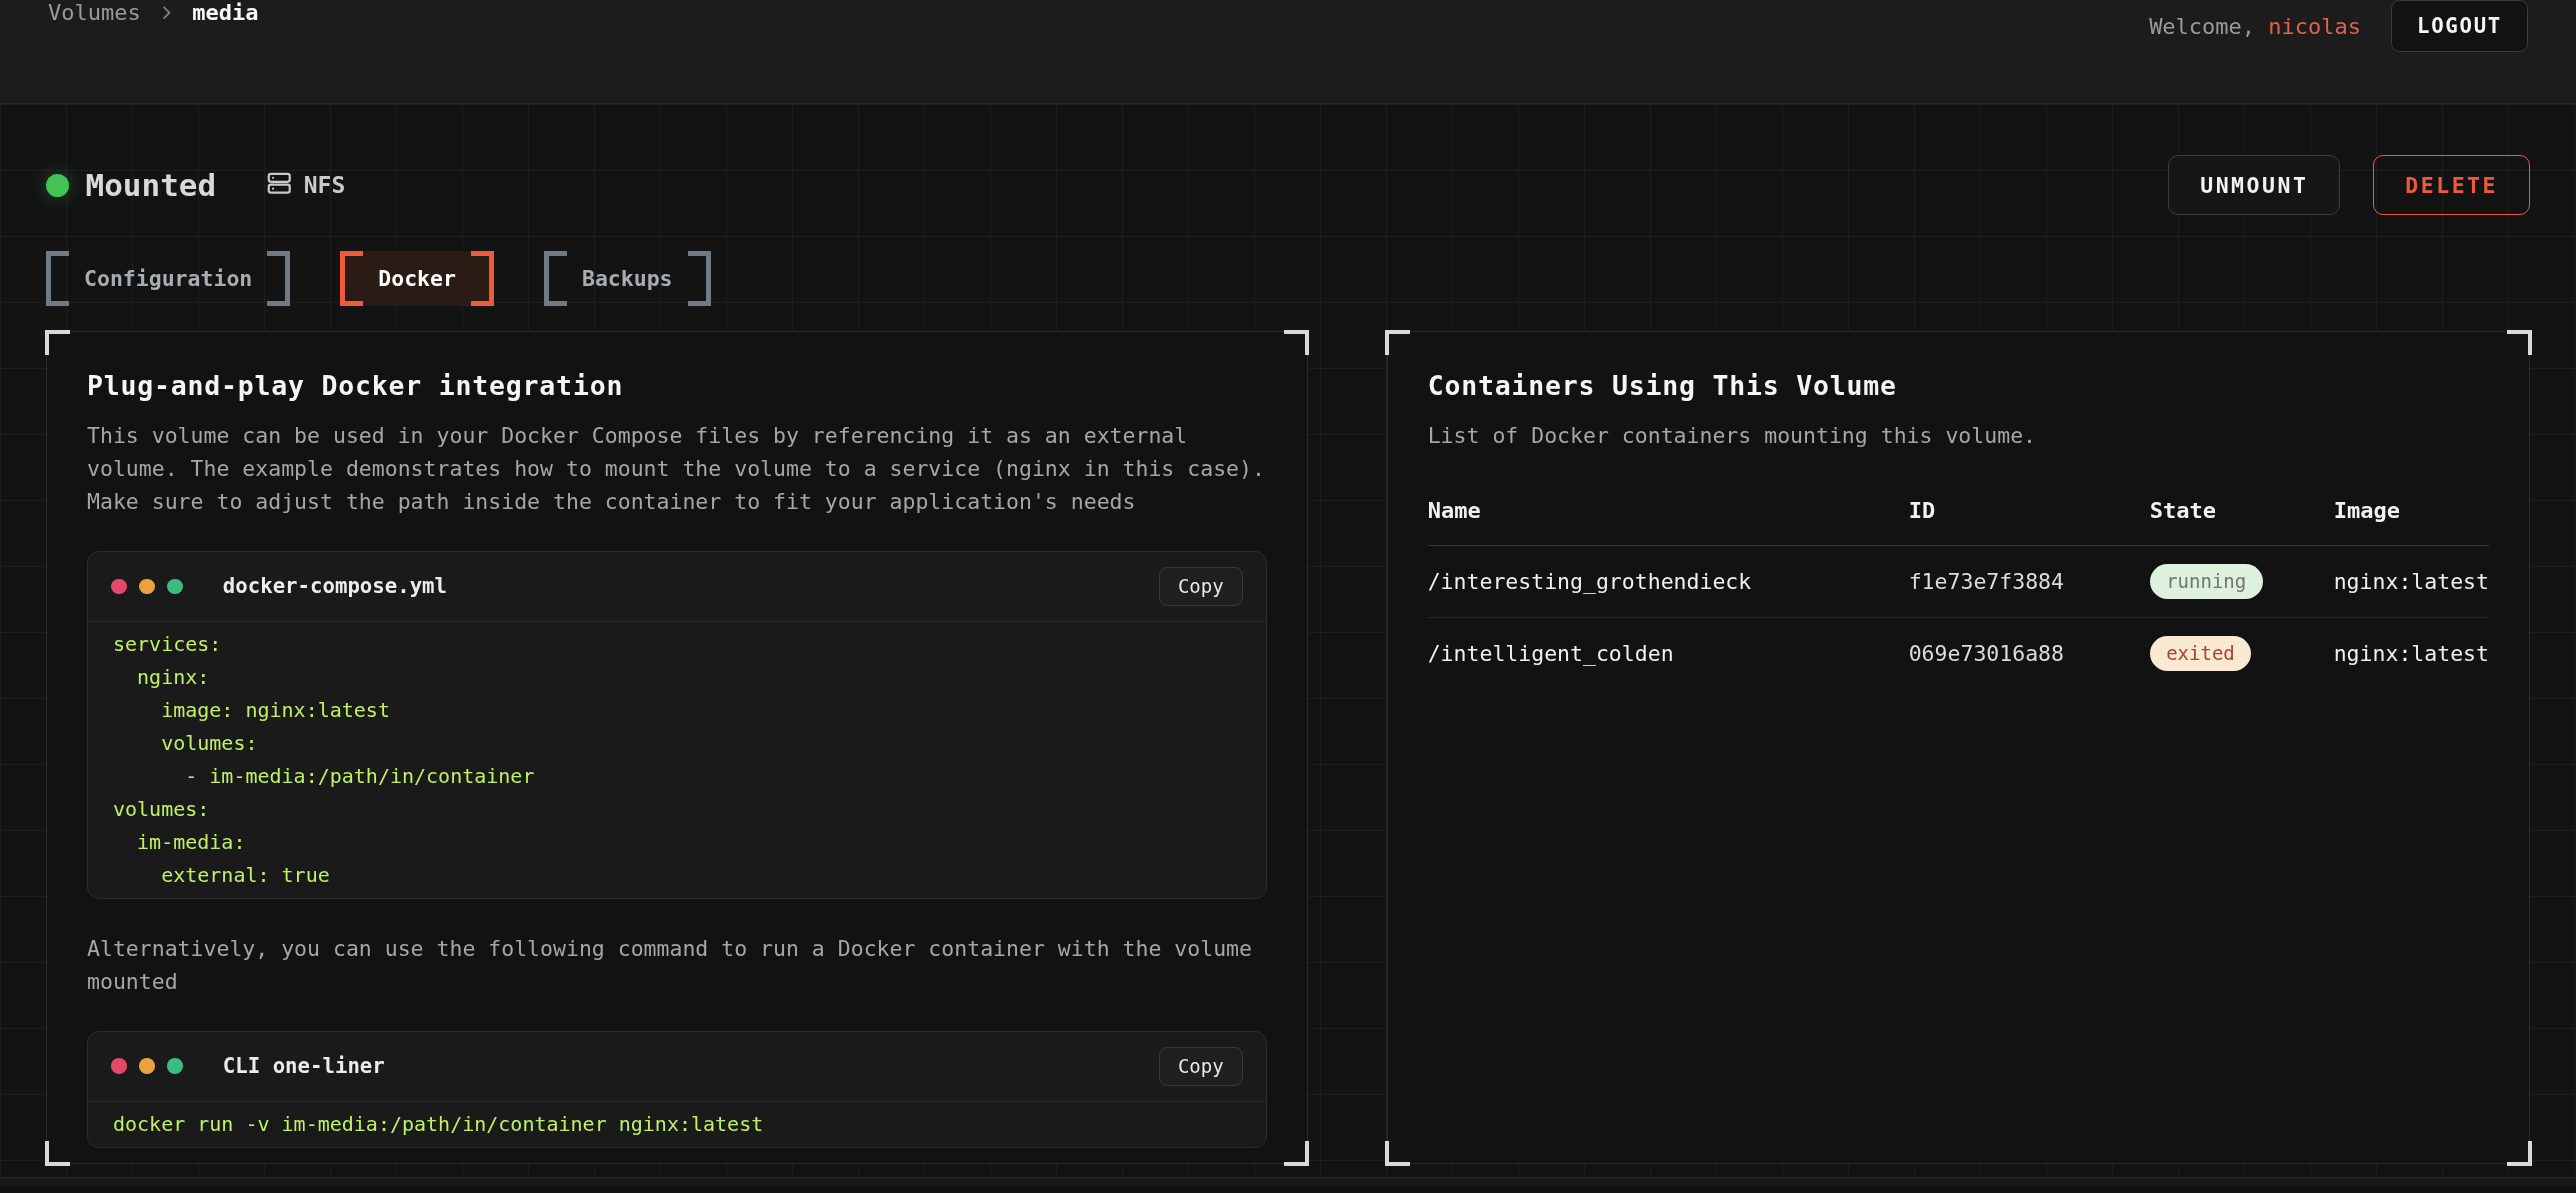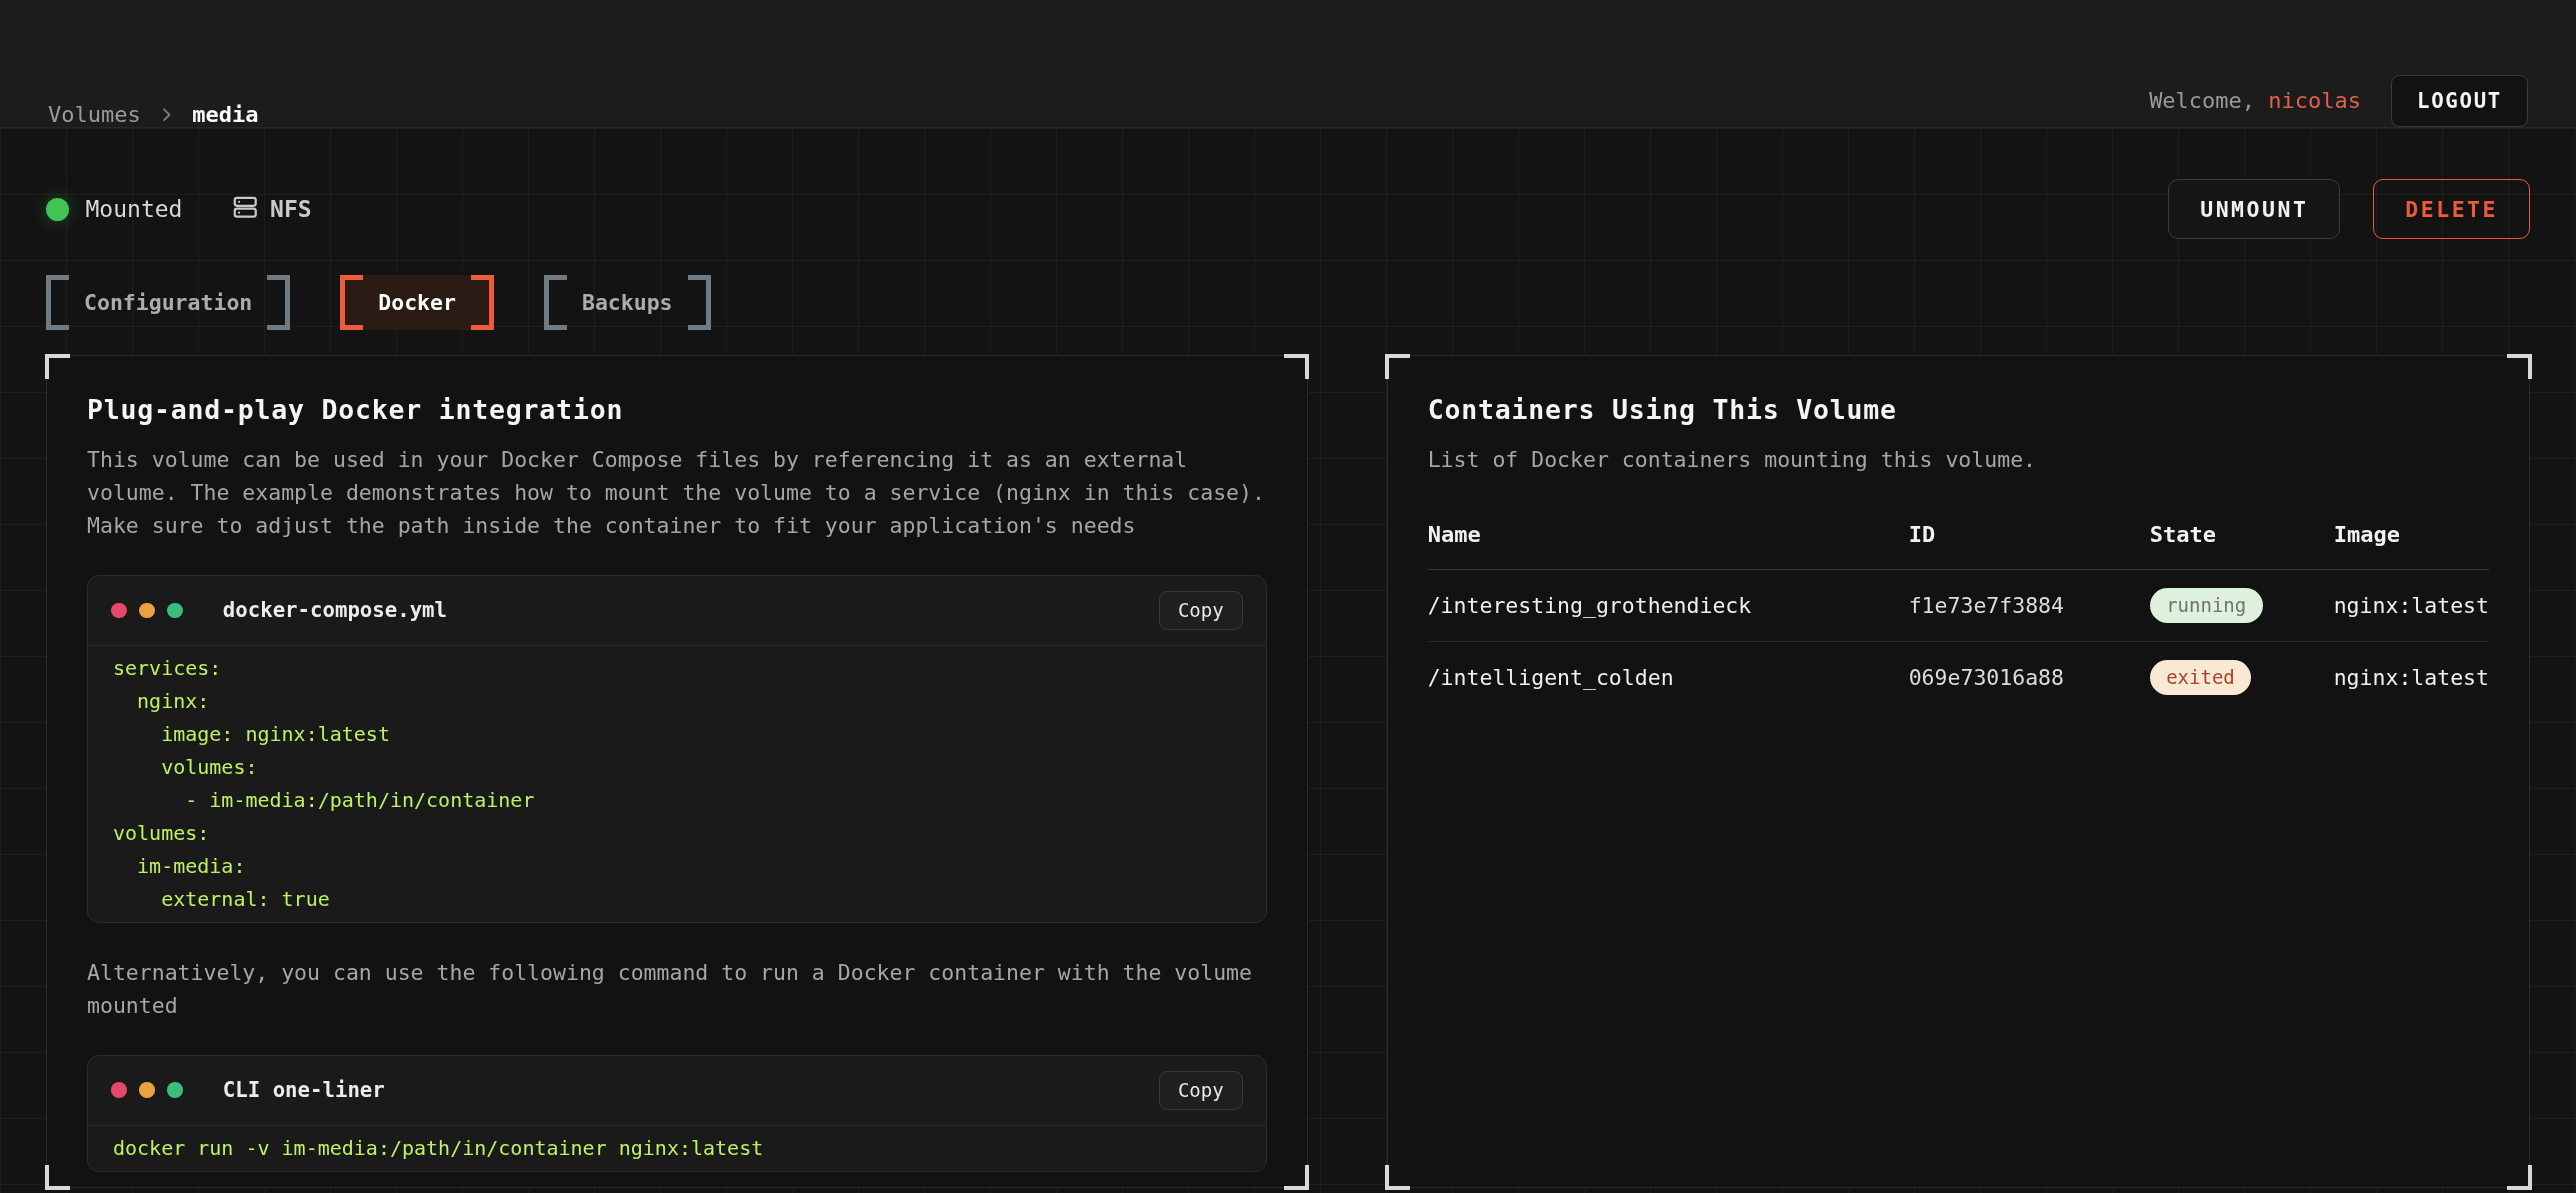--- a/index.html
+++ b/index.html
@@ -1,21 +1,21 @@
 <!DOCTYPE html>
 <html style="font-size:13.2px"><head>
 <meta charset="utf-8">
 <style>
   * { margin:0; padding:0; box-sizing:border-box; }
   html,body { width:2576px; height:1194px; overflow:hidden; background:#131313;
               font-family:"DejaVu Sans Mono", monospace; }
 
   
-  .topbar { height:128px; background:#1c1c1d; border-bottom:0.8px solid #262626;
-            display:flex; align-items:flex-end; justify-content:space-between; padding:0 48px; }
+  .topbar { height:104px; background:#1c1c1d; border-bottom:0.8px solid #262626;
+            display:flex; align-items:flex-start; justify-content:space-between; padding:0 48px; }
   .crumb { display:flex; align-items:center; gap:15px; font-size:22px; }
   .crumb-parent { color:#9a9a9a; }
   .crumb-sep { display:flex; align-items:center; }
   .crumb-current { color:#fafafa; font-weight:bold; }
   .topbar-right { display:flex; align-items:center; gap:30px; }
   .welcome { font-size:22px; color:#9a9a9a; }
   .welcome .user { color:#e0614b; }
   .logout-btn { background:#121212; border:1.7px solid #3c3c3c; border-radius:8.3px;
                 color:#f5f5f5; font-family:inherit; font-size:20.7px; font-weight:bold;
                 letter-spacing:1.7px; padding:13.2px 25px; cursor:pointer; }
@@ -27,21 +27,21 @@
                            linear-gradient(90deg,#1e1e1e 0.8px, transparent 0.8px);
           background-size:66px 66px; }
   .footer-strip { position:absolute; left:0; right:0; bottom:0; height:8.3px;
                   background:#191919; border-top:0.8px solid #272727; }
 
   
   .status-row { display:flex; align-items:center; padding-top:51px; }
   .status-left { display:flex; align-items:center; gap:16.5px; }
   .dot { width:23px; height:23px; border-radius:50%; background:#41c454;
          box-shadow:0 0 18px rgba(65,196,84,.35); }
-  .status-label { font-size:23px; font-weight:normal; color:#d9d9d9; }
+  .status-label { font-size:31px; font-weight:bold; color:#d9d9d9; }
   .driver { display:flex; align-items:center; gap:11.6px; margin-left:33px; }
   .driver-label { font-size:23px; font-weight:bold; color:#c9c9c9; }
   .status-actions { margin-left:auto; display:flex; gap:33px; }
   .action-btn { font-family:inherit; font-size:21.5px; font-weight:bold; letter-spacing:2.5px;
                 padding:16.5px 31px; border-radius:10px; cursor:pointer; }
   .unmount-btn { background:#161616; border:1.7px solid #3c3c3c; color:#f2f2f2; }
   .delete-btn  { background:transparent; border:1.7px solid #ed5a3c; color:#ed5a3c; }
 
   
   .tabs { display:flex; gap:50px; margin-top:36px; }

